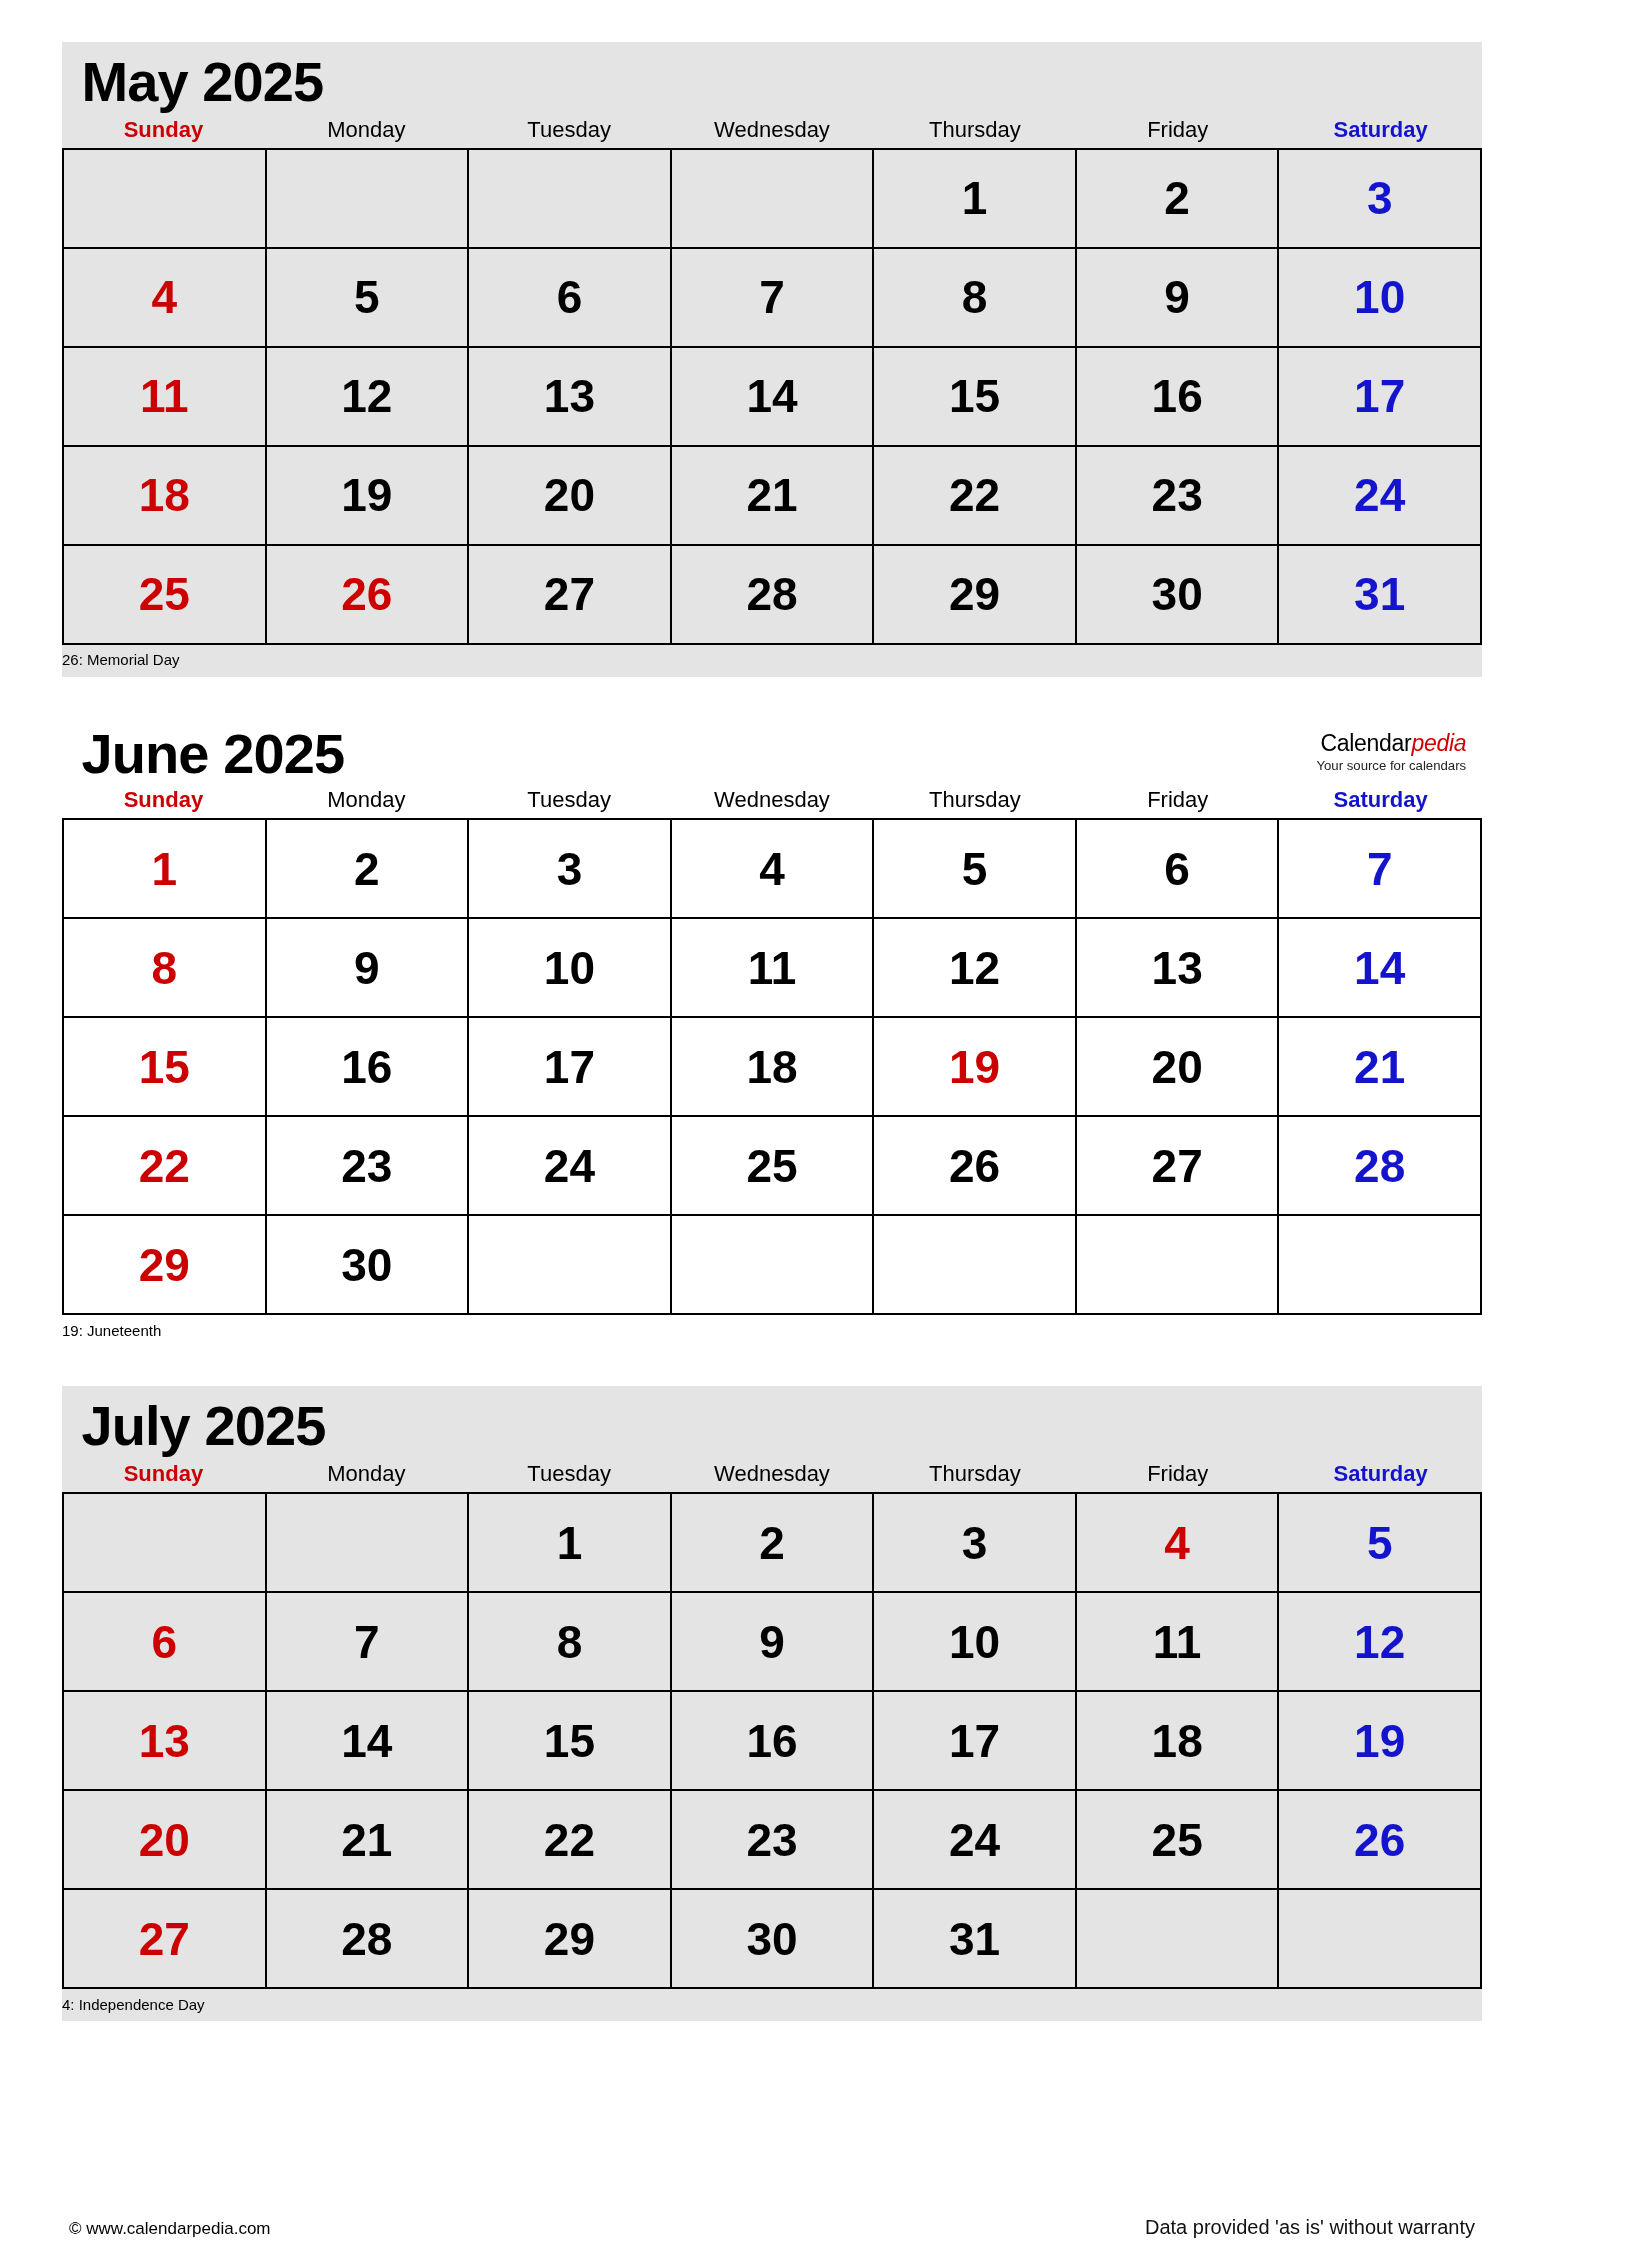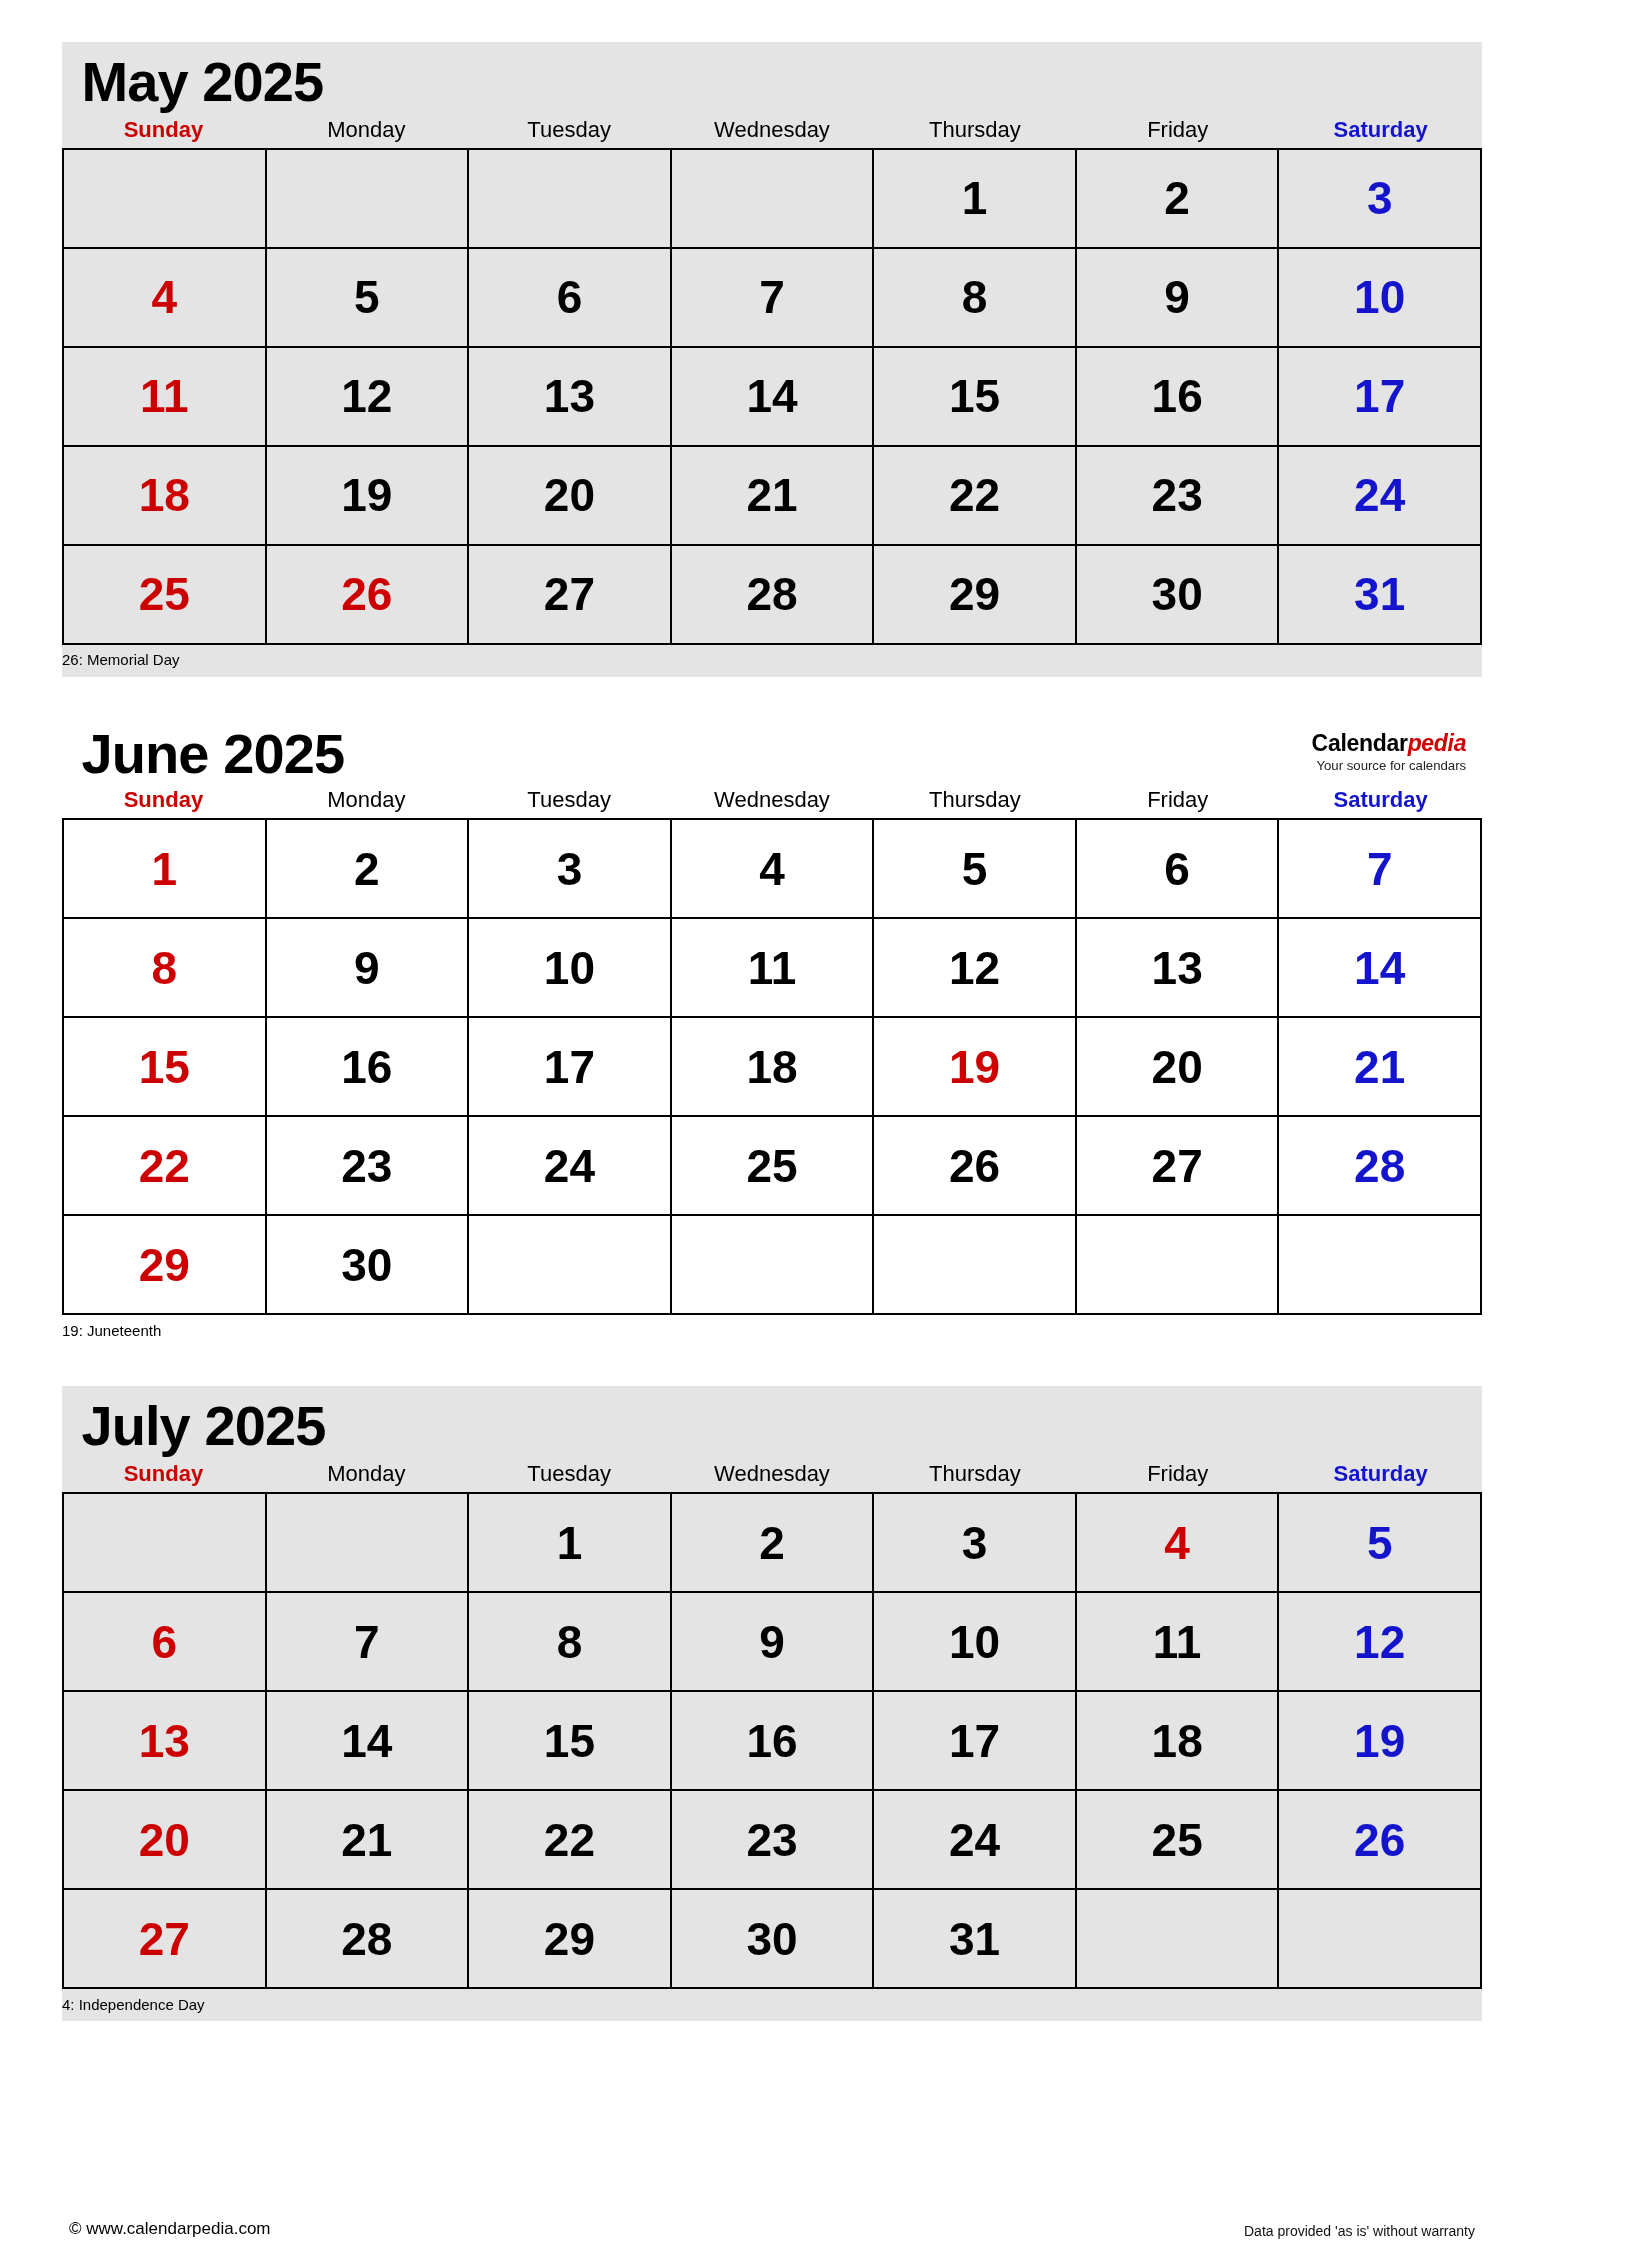--- a/index.html
+++ b/index.html
@@ -57,21 +57,21 @@
     justify-content: space-between;
     padding: 8.8px 8.8px 3.5px 19.4px;
   }
   .brand {
     text-align: right;
     padding-bottom: 5.3px;
     padding-right: 7px;
   }
   .brand-main {
     font-size: 23px;
-    font-weight: bold;
+    font-weight: normal;
     letter-spacing: -0.3px;
   }
   .brand-main .red {
     color: #d00000;
     font-style: italic;
   }
   .brand-sub {
     font-size: 13.2px;
     color: #222;
     margin-top: 1.8px;
@@ -136,21 +136,21 @@
   .footer {
     margin-top: auto;
     display: flex;
     justify-content: space-between;
     align-items: flex-end;
     padding: 5.3px 7px 19.4px 7px;
     font-size: 17px;
     text-align: center;
   }
   .footer .right {
-    font-size: 14px;
+    font-size: 20px;
     color: #111;
   }
 </style>
 </head>
 <body>
 
 <div class="page">
 
   <div class="month-block shaded">
     <div class="title-row">

